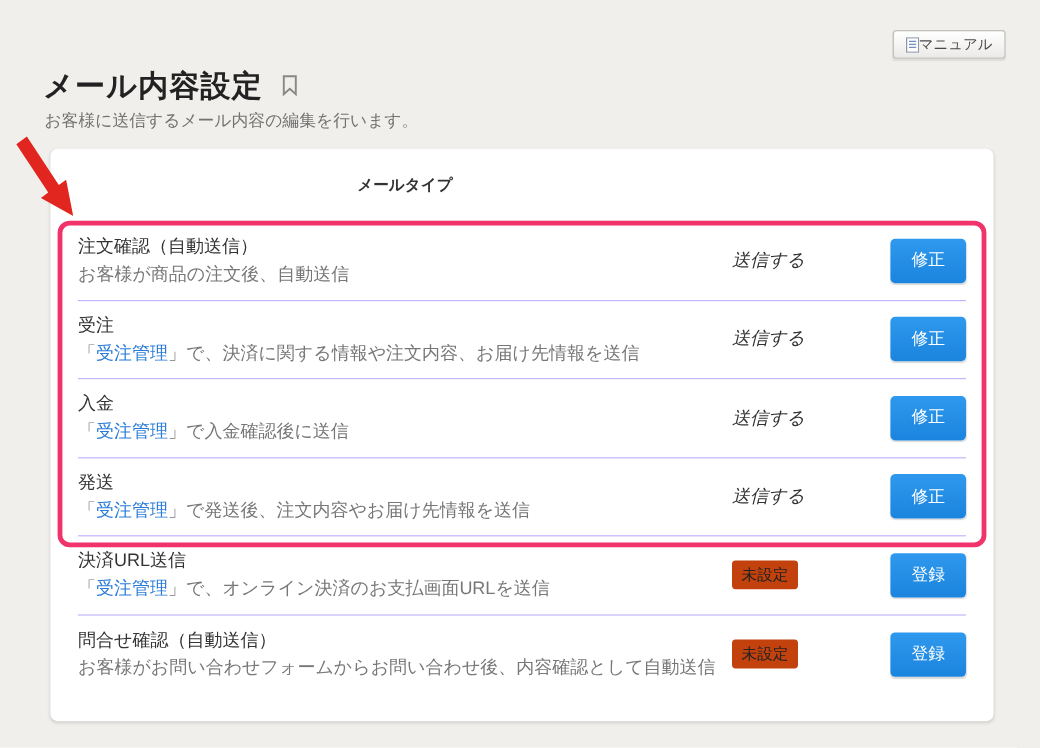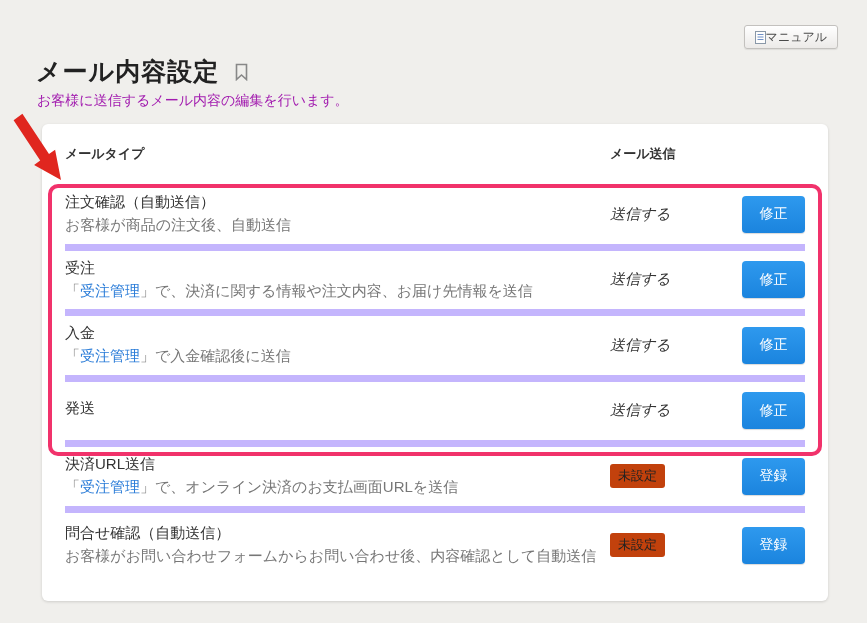--- a/index.html
+++ b/index.html
@@ -31,45 +31,45 @@
     display: flex; align-items: center; gap: 16px;
   }
   .page-title {
     font-size: 25px; font-weight: bold; color: #222;
     letter-spacing: 1px;
   }
   .bookmark-icon { display: inline-block; margin-top: 4px; }
   .page-subtitle {
     position: absolute;
     top: 92px; left: 37px;
-    font-size: 14px; color: #a21caf;
+    font-size: 14px; color: #737373;
   }
   
   .card {
     position: absolute;
     left: 42px; top: 124px;
     width: 786px; height: 477px;
     background: #ffffff;
     border-radius: 6px;
     box-shadow: 0 1px 3px rgba(0,0,0,0.14);
     padding: 0 23px;
   }
   .thead {
     display: flex; align-items: center;
     height: 61px;
     border-bottom: 1px solid #e7e7e7;
-    font-size: 13px; font-weight: bold; color: #333;
+    font-size: 13px; font-weight: bold; color: #333; text-align: center;
   }
   .col-main   { width: 545px; flex: none; }
   .col-status { flex: 1; }
   .col-action { width: 63px; flex: none; display: flex; justify-content: flex-end; align-items: center; }
   .trow {
     display: flex; align-items: center;
     height: 65.5px;
-    border-bottom: 7px solid #c4b5fd;
+    border-bottom: 1px solid #c4b5fd;
   }
   .trow:last-child { border-bottom: none; }
   .row-title { font-size: 15px; color: #333; margin-bottom: 4px; }
   .row-desc  { font-size: 15px; color: #777; }
   .row-desc a.mgmt-link { color: #2a7cd8; text-decoration: none; cursor: pointer; }
   .status-text { font-size: 15px; color: #333; font-style: italic; }
   .status-badge {
     display: inline-block;
     font-size: 13px; color: #222;
     background: #c2410c;
@@ -121,21 +121,20 @@
     <svg width="13" height="18" viewBox="0 0 13 18">
       <path d="M1.5 1.5 h10 v15 l-5 -4.5 l-5 4.5 z" fill="none" stroke="#888" stroke-width="1.6"></path>
     </svg>
   </span>
 </div>
 <p class="page-subtitle">お客様に送信するメール内容の編集を行います。</p>
 
 <div class="card">
   <div class="thead">
     <div class="col-main">メールタイプ</div>
-    <div class="col-status">メール送信</div>
     <div class="col-action"></div>
   </div>
   <div id="rows-container">
   <div class="trow">
     <div class="col-main">
       <div class="row-title">注文確認（自動送信）</div>
       <div class="row-desc">お客様が商品の注文後、自動送信</div>
     </div>
     <div class="col-status"><span class="status-text">送信する</span></div>
     <div class="col-action">
@@ -161,20 +160,21 @@
     </div>
     <div class="col-status"><span class="status-text">送信する</span></div>
     <div class="col-action">
       <button class="action-btn">修正</button>
     </div>
   </div>
 
   <div class="trow">
     <div class="col-main">
       <div class="row-title">発送</div>
+      <div class="row-desc">「<a class="mgmt-link">受注管理</a>」で発送後、注文内容やお届け先情報を送信</div>
     </div>
     <div class="col-status"><span class="status-text">送信する</span></div>
     <div class="col-action">
       <button class="action-btn">修正</button>
     </div>
   </div>
 
   <div class="trow">
     <div class="col-main">
       <div class="row-title">決済URL送信</div>

